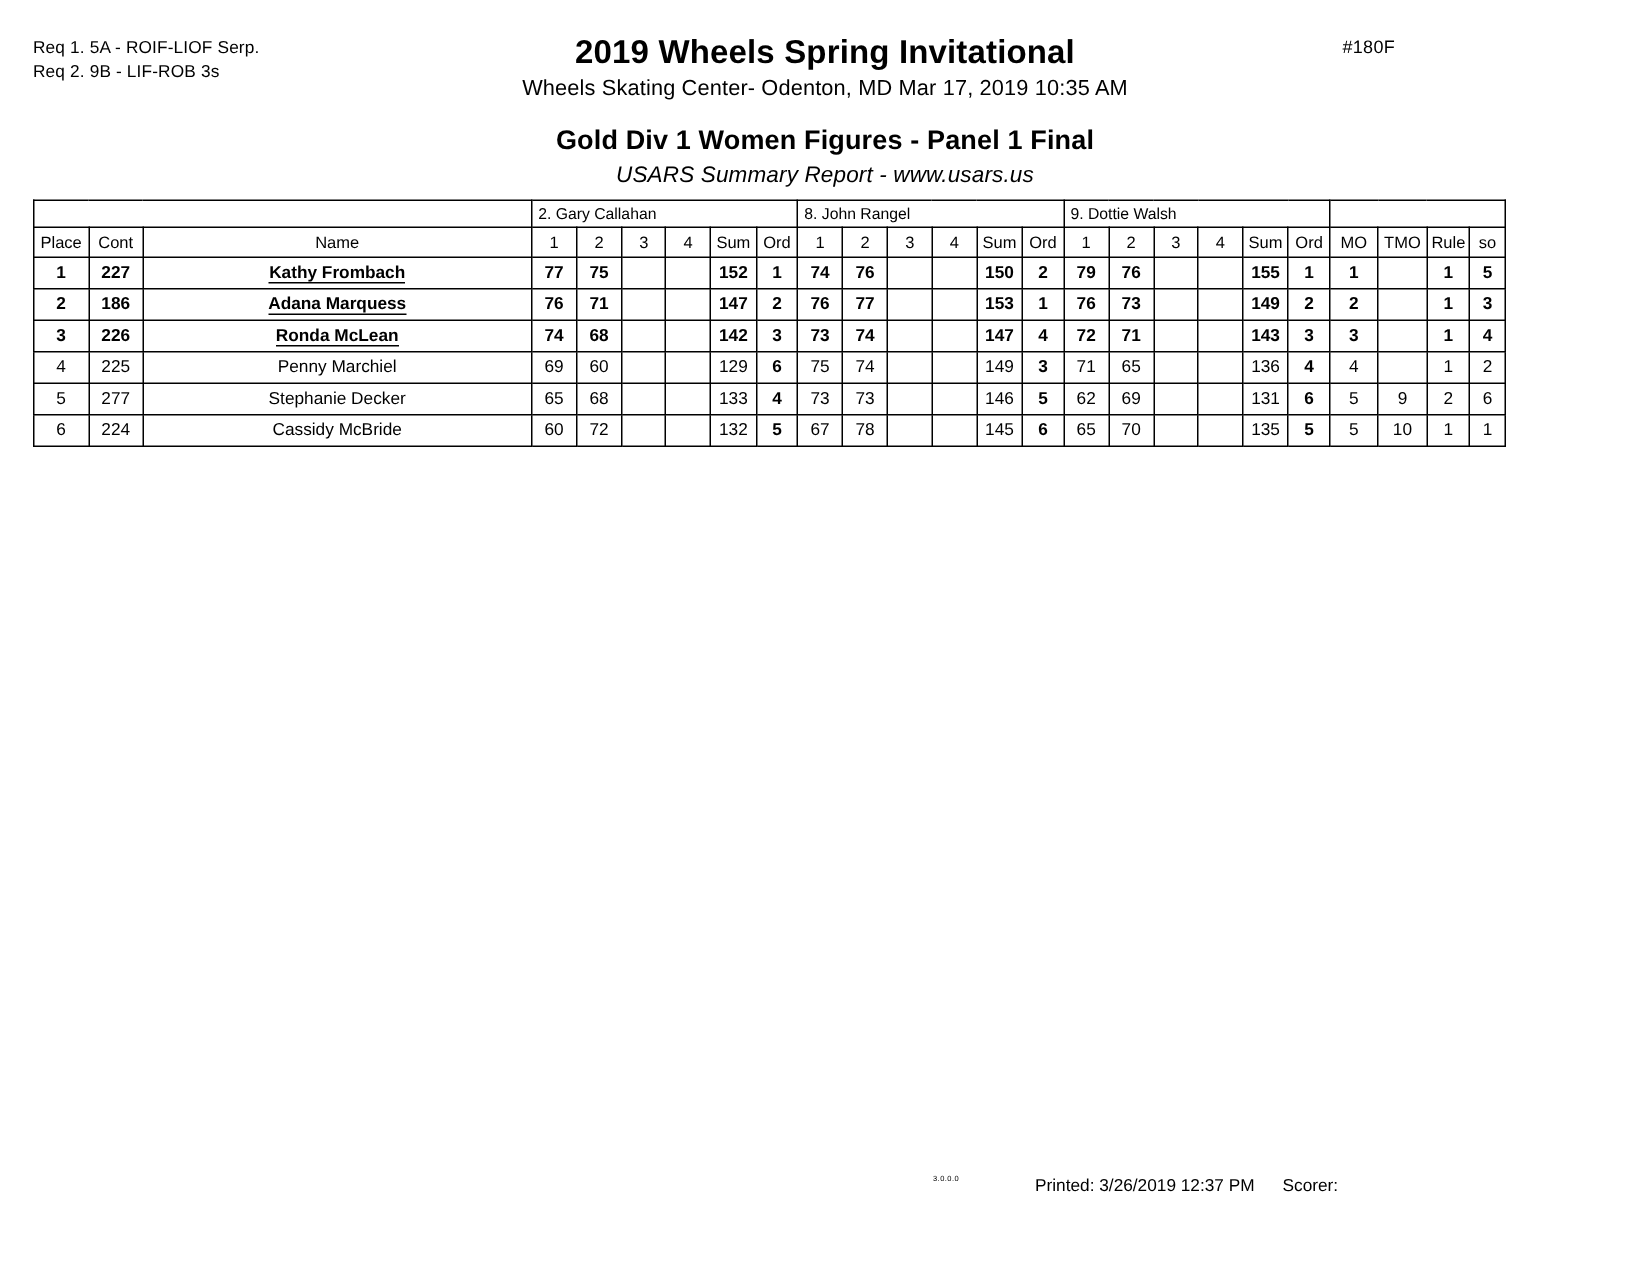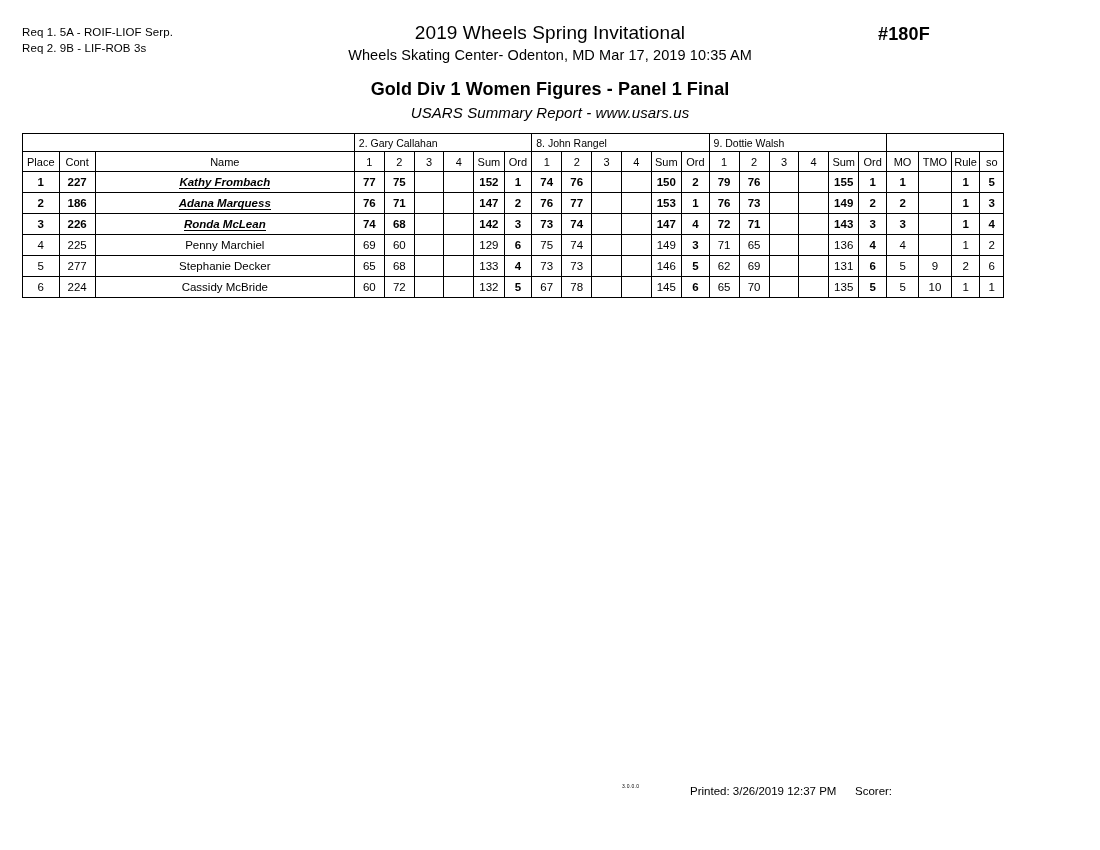--- a/index.html
+++ b/index.html
@@ -27,35 +27,35 @@
     top: 24px;
     font-size: 11.5px;
     line-height: 16px;
     letter-spacing: 0.1px;
   }
   
   .doc-code {
     position: absolute;
     right: 74px;
     top: 24px;
-    font-size: 18px;
-    font-weight: bold;
+    font-size: 12px;
+    font-weight: normal;
     letter-spacing: 0.2px;
   }
   
   .titles {
     position: absolute;
     left: 0;
     top: 22px;
     width: 1100px;
     text-align: center;
   }
   .title-1 {
-    font-size: 19px;
-    font-weight: normal;
+    font-size: 22px;
+    font-weight: bold;
     letter-spacing: 0.1px;
   }
   .title-2 {
     font-size: 14.5px;
     margin-top: 3px;
     letter-spacing: 0.1px;
   }
   .title-3 {
     font-size: 18px;
     font-weight: bold;
@@ -109,21 +109,21 @@
   td.c-name  { width: 268px; text-align: left; padding-left: 5px; }
   td.c-sc    { width: 30px; }
   td.c-sum   { width: 30px; }
   td.c-ord   { width: 27px; }
   td.c-mo    { width: 32px; }
   td.c-tmo   { width: 32px; }
   td.c-rule  { width: 28px; margin-left: 44px; }
   td.c-so    { width: 23px; }
 
   tr.medal td { font-weight: bold; }
-  tr.medal td.c-name { font-weight: bold; font-style: italic; }
+  tr.medal td.c-name { font-weight: bold; }
   td.ord-cell { font-weight: bold; }
   tr.plain td.ord-cell { font-weight: bold; }
 
   .nameline { display: inline-block; }
   tr.medal .nameline {
     border-bottom: 1.5px solid #000000;
     padding-bottom: 0px;
   }
 
   

